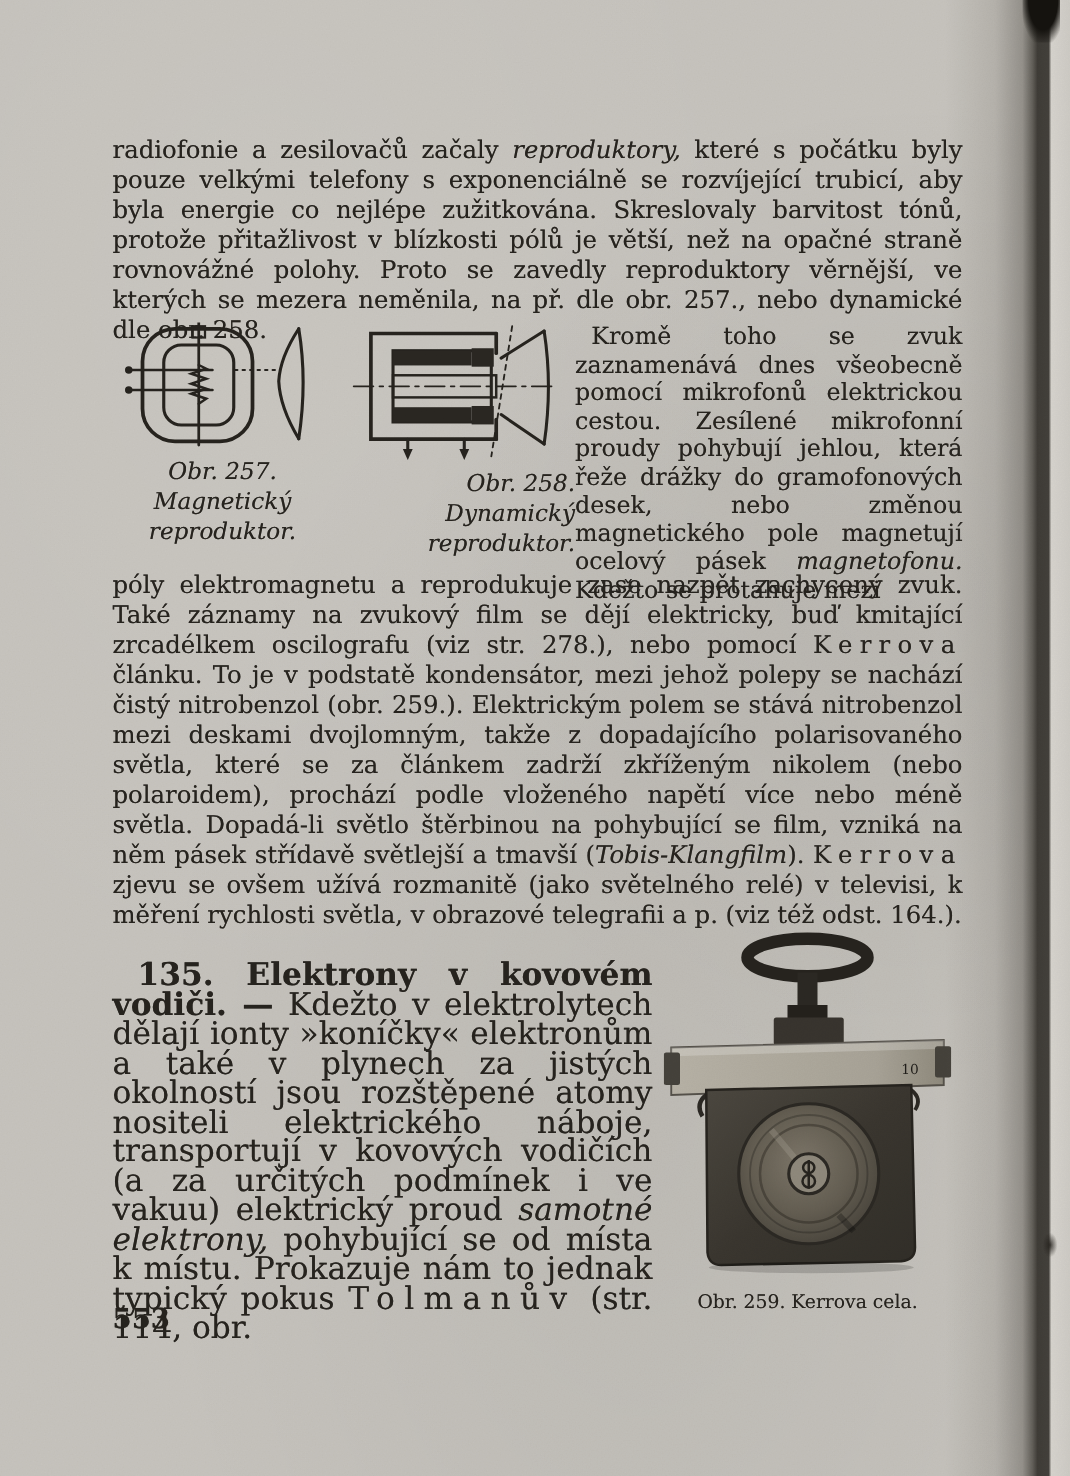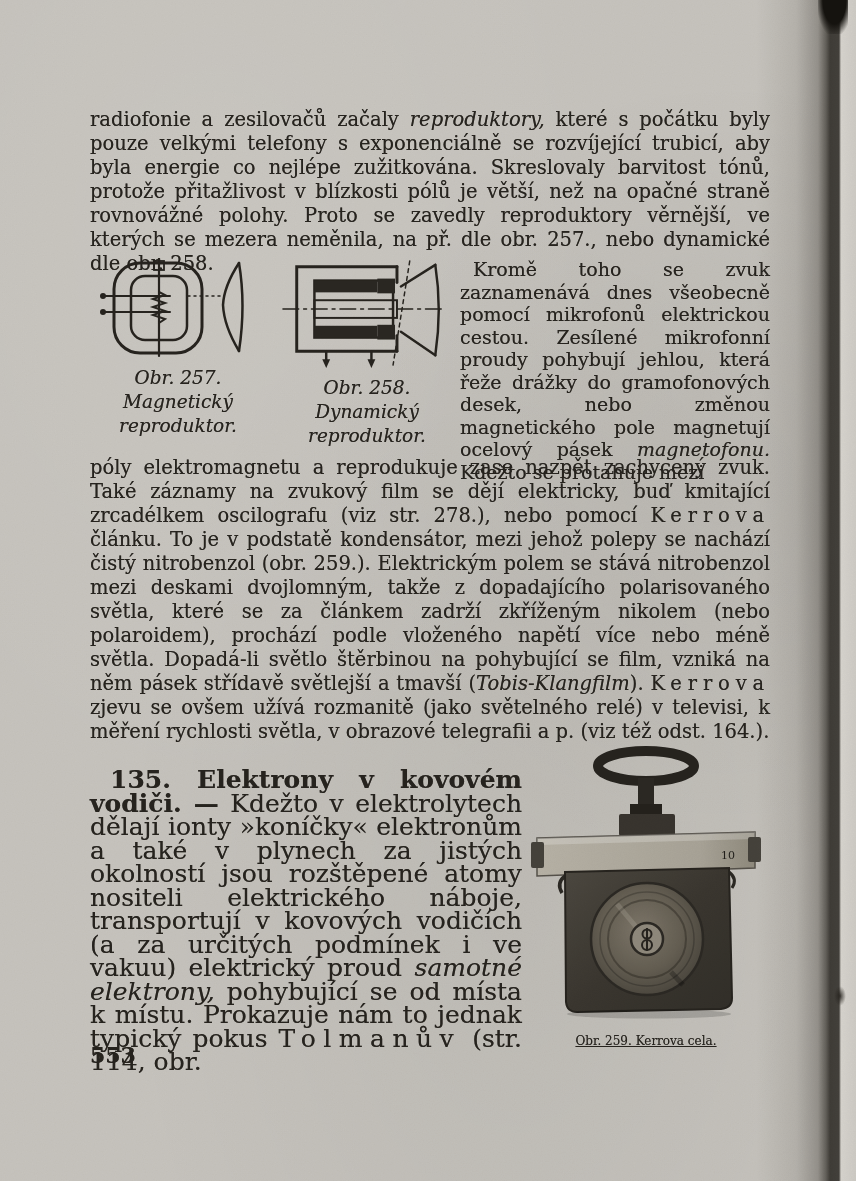--- a/index.html
+++ b/index.html
@@ -15,36 +15,36 @@
   }
   .blk{position:absolute;left:90px;width:680px;}
   .body-txt{
     font-size:19.5px;line-height:24px;text-align:justify;
     text-shadow:0 0 0.5px rgba(38,35,30,0.6);
   }
   #p1{top:88px;}
   #figrow{top:258px;display:flex;align-items:flex-start;}
   .figbox{flex:0 0 auto;text-align:center;font-style:italic;}
   #fig257{width:176px;}
-  #fig258{width:186px;margin-left:8px;}
+  #fig258{width:186px;margin-left:8px;text-align:right;}
   .figdraw{display:block;margin:0 auto;}
   .figcap{
     font-size:18.5px;line-height:24px;white-space:pre-line;margin-top:8px;
     text-shadow:0 0 0.5px rgba(38,35,30,0.6);
   }
   #side-col{
     margin-left:auto;width:332px;font-size:19px;line-height:22.5px;
     text-align:justify;text-indent:13px;
     text-shadow:0 0 0.5px rgba(38,35,30,0.6);
   }
   #p2{top:436px;}
   #section{top:742px;}
   #fig259-float{float:right;width:248px;text-align:center;}
-  #fig259-cap{font-size:12px;line-height:22px;margin-top:6px;
-    text-shadow:0 0 0.4px rgba(38,35,30,0.5);text-decoration:underline;}
+  #fig259-cap{font-size:15px;line-height:22px;margin-top:6px;
+    text-shadow:0 0 0.4px rgba(38,35,30,0.5);}
   #sec-heading{
     font-size:29px;font-weight:700;text-align:center;
     margin:14px 0 0 0;padding-left:36px;letter-spacing:0.5px;
     text-shadow:0 0 0.6px rgba(38,35,30,0.7);
   }
   #p135{
     margin-top:26px;width:432px;font-size:25px;line-height:23.5px;
     text-align:justify;text-indent:20px;
     text-shadow:0 0 0.5px rgba(38,35,30,0.6);
   }

